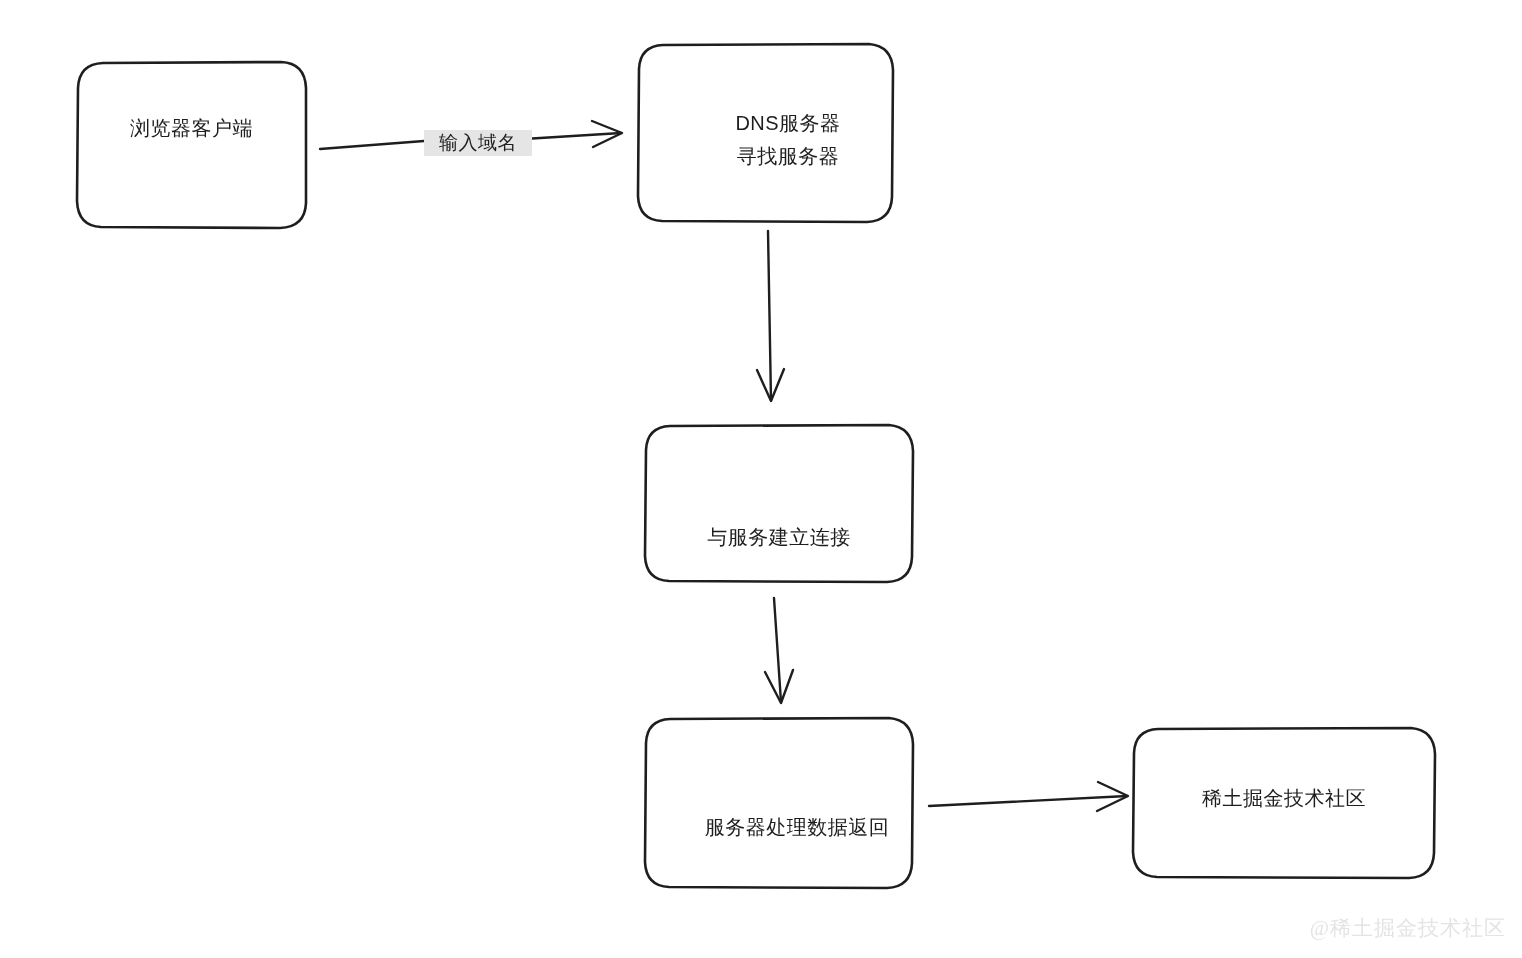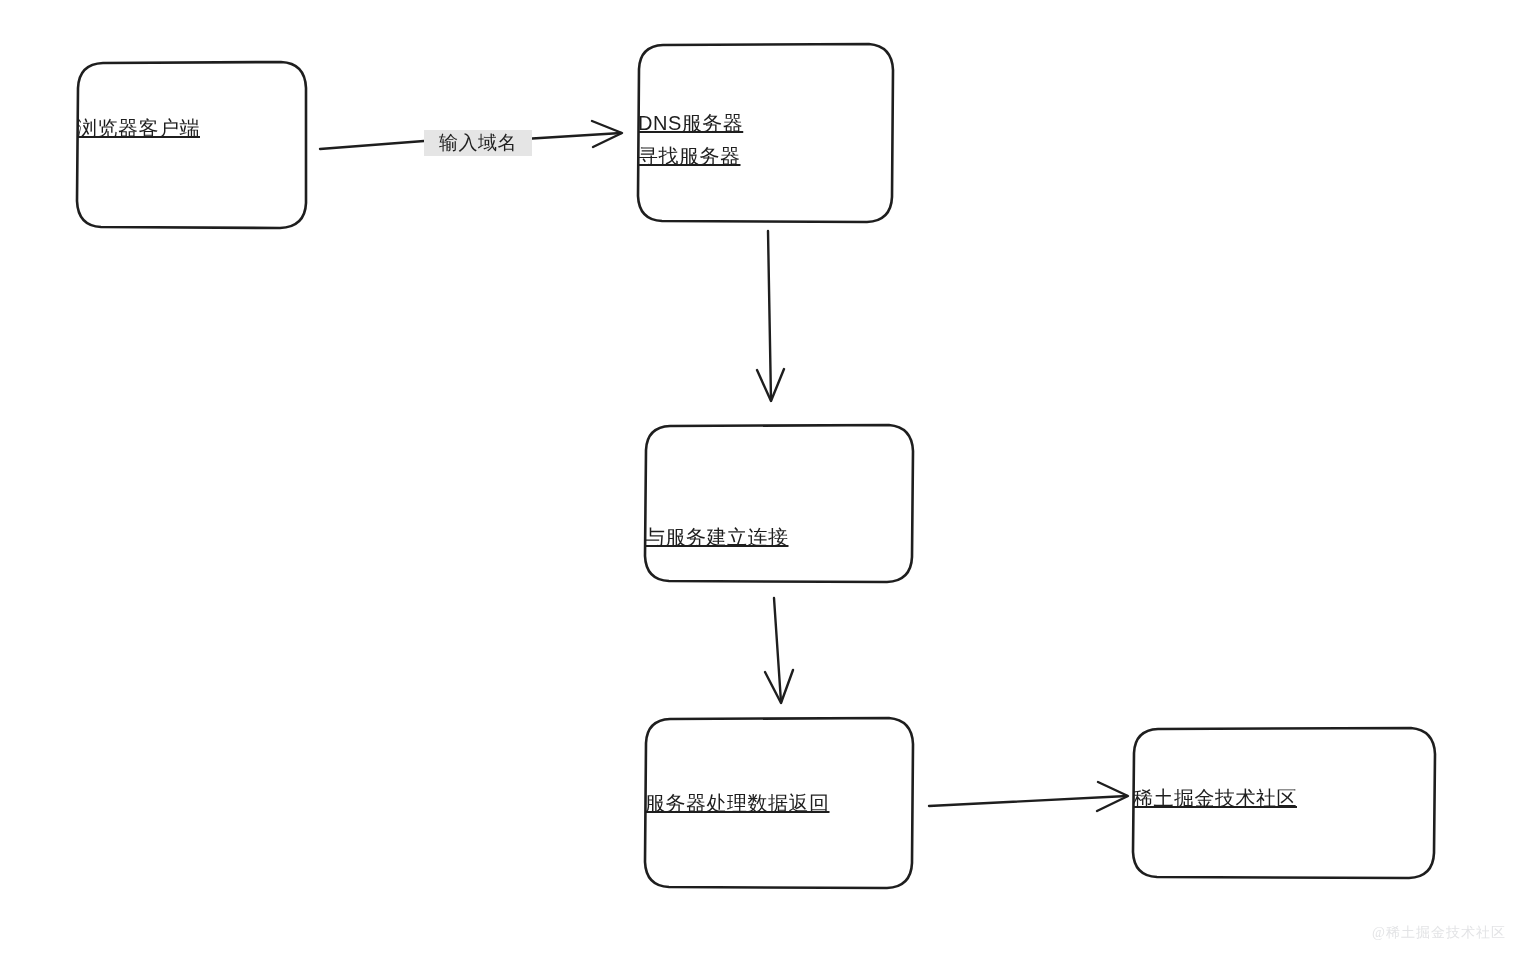--- a/index.html
+++ b/index.html
@@ -21,42 +21,42 @@
     left: 0;
     width: 1522px;
     height: 958px;
   }
   .node-text {
     position: absolute;
     color: #1e1e1e;
     font-size: 20px;
     line-height: 33px;
     letter-spacing: 0.5px;
+    text-align: center;
     white-space: pre;
     font-family: "Liberation Sans", "DejaVu Sans", sans-serif;
     pointer-events: none;
-    text-decoration: underline;
   }
   .edge-label {
     position: absolute;
     color: #1e1e1e;
     font-size: 19px;
     letter-spacing: 0.5px;
     text-align: center;
     white-space: nowrap;
     background: #e5e5e5;
     padding: 0 4px;
     font-family: "Liberation Sans", "DejaVu Sans", sans-serif;
   }
   .watermark {
     position: absolute;
     right: 16px;
     bottom: 16px;
     color: #e3e4e6;
-    font-size: 14px;
+    font-size: 21px;
     letter-spacing: 1px;
     font-family: "Liberation Serif", "DejaVu Serif", serif;
     user-select: none;
   }
   .stroke {
     fill: none;
     stroke: #1e1e1e;
     stroke-width: 2.6;
     stroke-linecap: round;
     stroke-linejoin: round;
@@ -120,19 +120,19 @@
 
 </svg>
 
 <div class="node-text" style="left:77px; top:112px; width:229px;">浏览器客户端</div>
 
 <div class="node-text" style="left:638px; top:107px; width:300px;">DNS服务器
 寻找服务器</div>
 
 <div class="node-text" style="left:645px; top:503px; width:268px;margin-top:18px;">与服务建立连接</div>
 
-<div class="node-text" style="left:645px; top:787px; width:304px;">服务器处理数据返回</div>
+<div class="node-text" style="left:645px; top:811px; width:304px;">服务器处理数据返回</div>
 
 <div class="node-text" style="left:1133px; top:782px; width:302px;">稀土掘金技术社区</div>
 
 <div class="edge-label" style="left:424px; top:130px; width:100px;">输入域名</div>
 
 <div class="watermark">@稀土掘金技术社区</div>
 
 </body></html>

